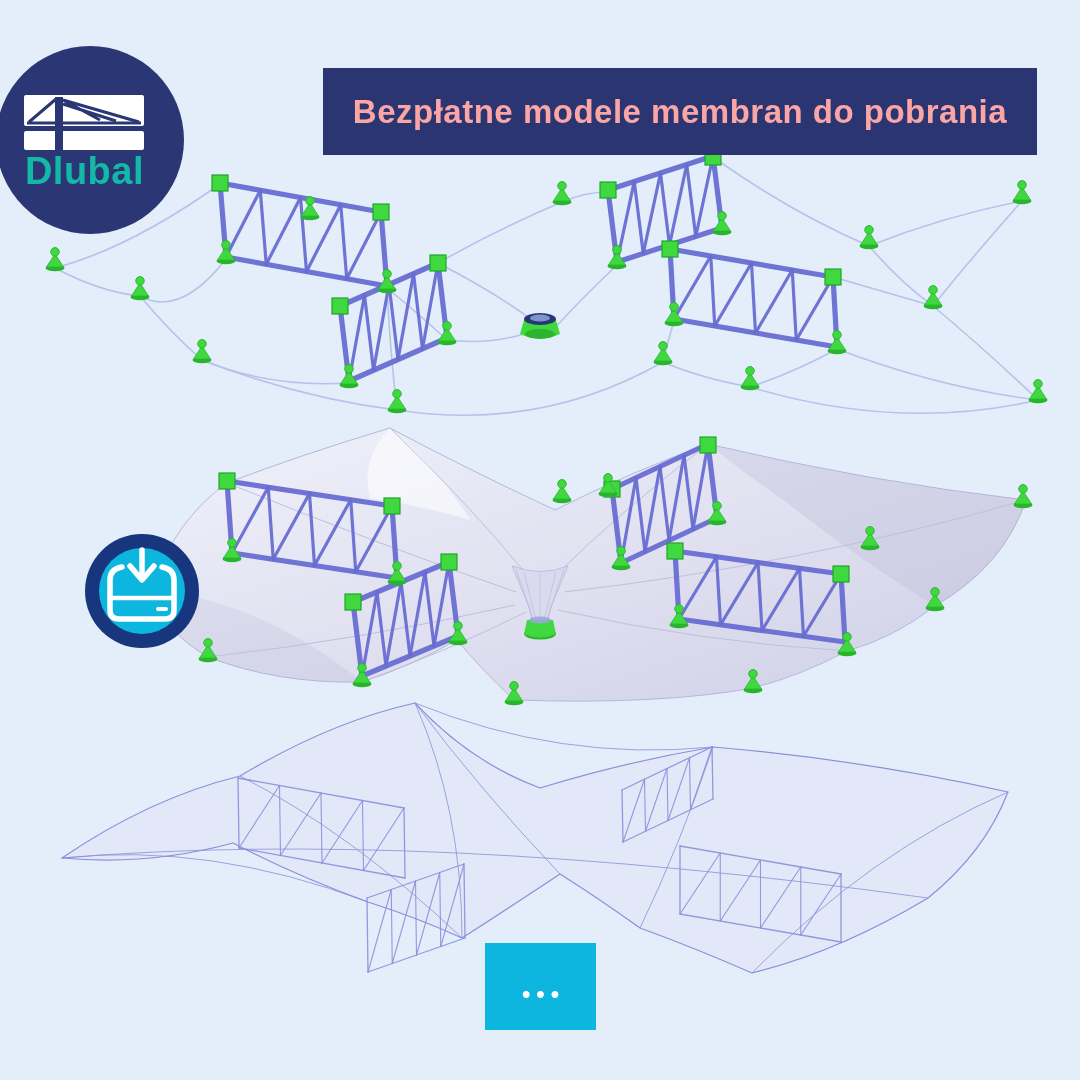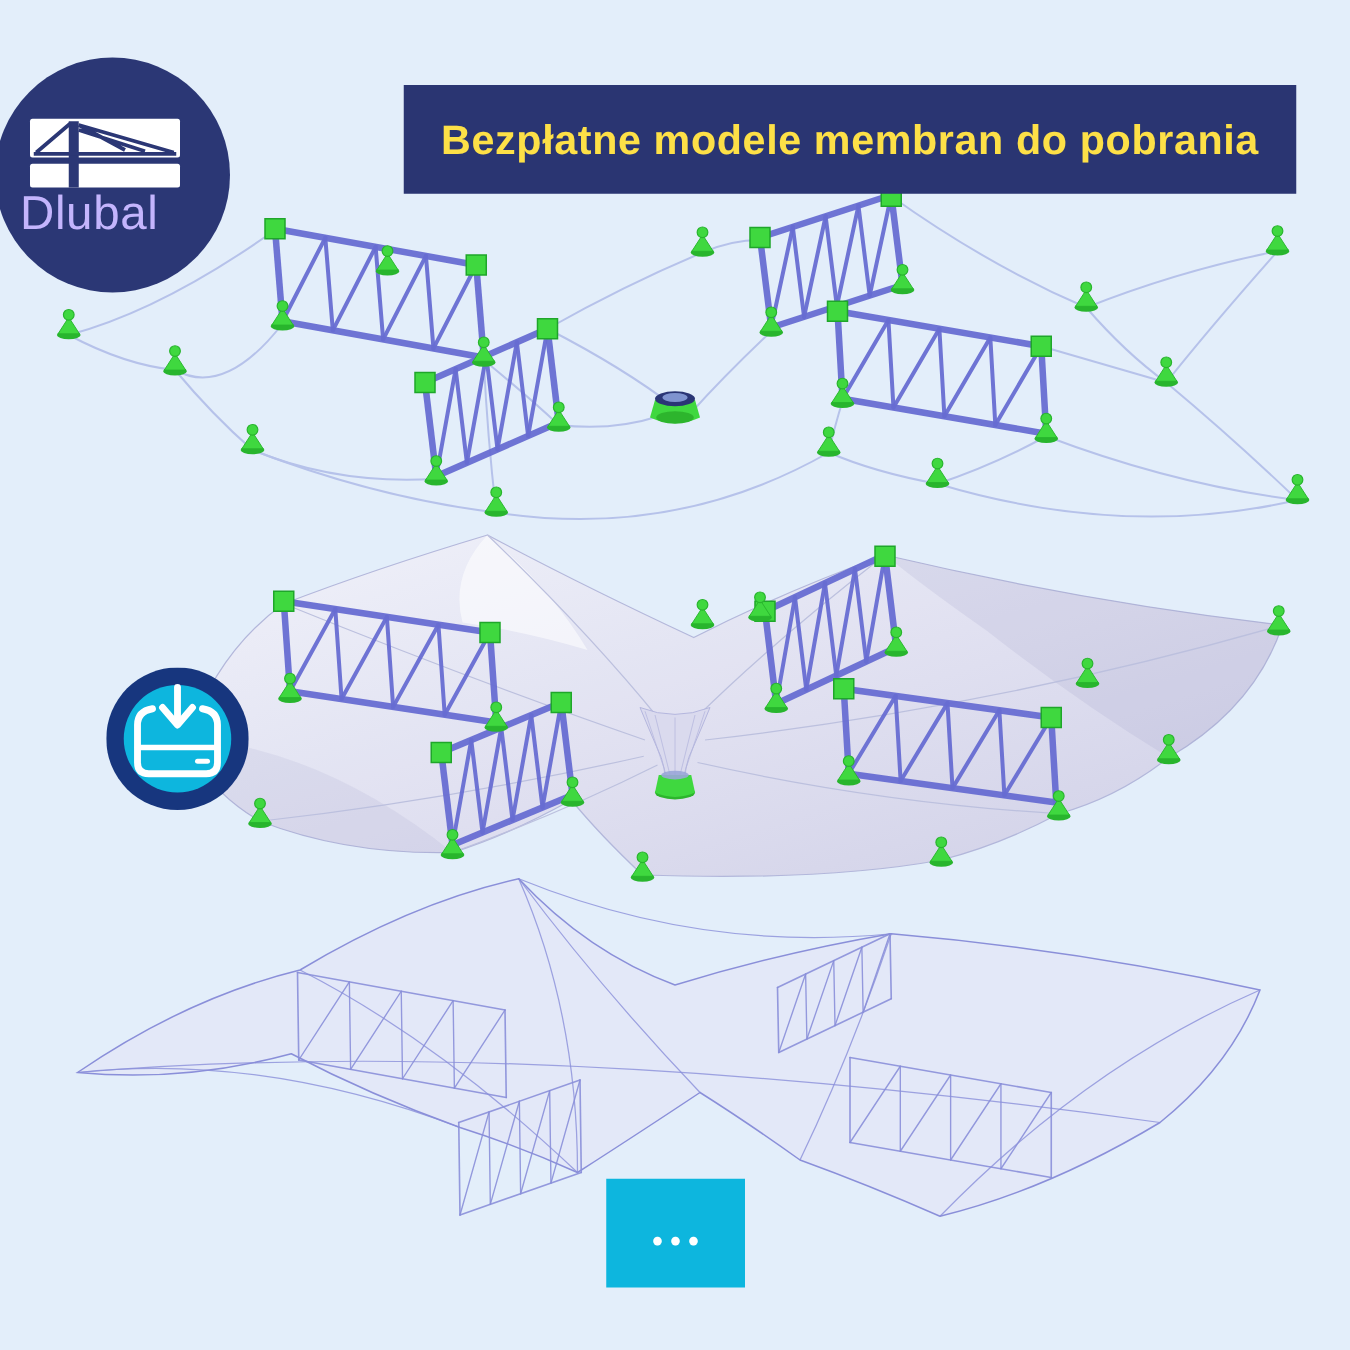--- a/index.html
+++ b/index.html
@@ -9,31 +9,31 @@
     background:var(--bg,#e3eefa);
   }
   svg.scene{position:absolute;left:0;top:0;}
   
   .logo-circle{
     position:absolute;left:-4px;top:46px;width:188px;height:188px;
     border-radius:50%;background:var(--navy-circle,#2b3775);
   }
   .logo-circle svg{position:absolute;left:0;top:0;}
   .brand-name{
-    position:absolute;left:20px;top:104px;width:128px;text-align:left;
-    color:#c4b5fd;font-weight:normal;font-size:38px;letter-spacing:.5px;
+    position:absolute;left:20px;top:104px;width:128px;text-align:right;
+    color:#14b8a6;font-weight:bold;font-size:38px;letter-spacing:.5px;
   }
   
   .banner{
     position:absolute;left:323px;top:68px;width:714px;height:87px;
     background:var(--navy-banner,#2a3572);
     display:flex;align-items:center;justify-content:center;
   }
   .banner span{
-    color:#fde047;font-weight:bold;font-size:33px;letter-spacing:.5px;white-space:nowrap;
+    color:#fca5a5;font-weight:bold;font-size:33px;letter-spacing:.5px;white-space:nowrap;
   }
   
   .dl-badge{position:absolute;left:85px;top:534px;width:114px;height:114px;cursor:pointer;}
   
   .more-btn{
     position:absolute;left:485px;top:943px;width:111px;height:87px;
     background:var(--cyan,#0db6de);display:flex;align-items:center;justify-content:center;
     cursor:pointer;
   }
   .more-btn span{

